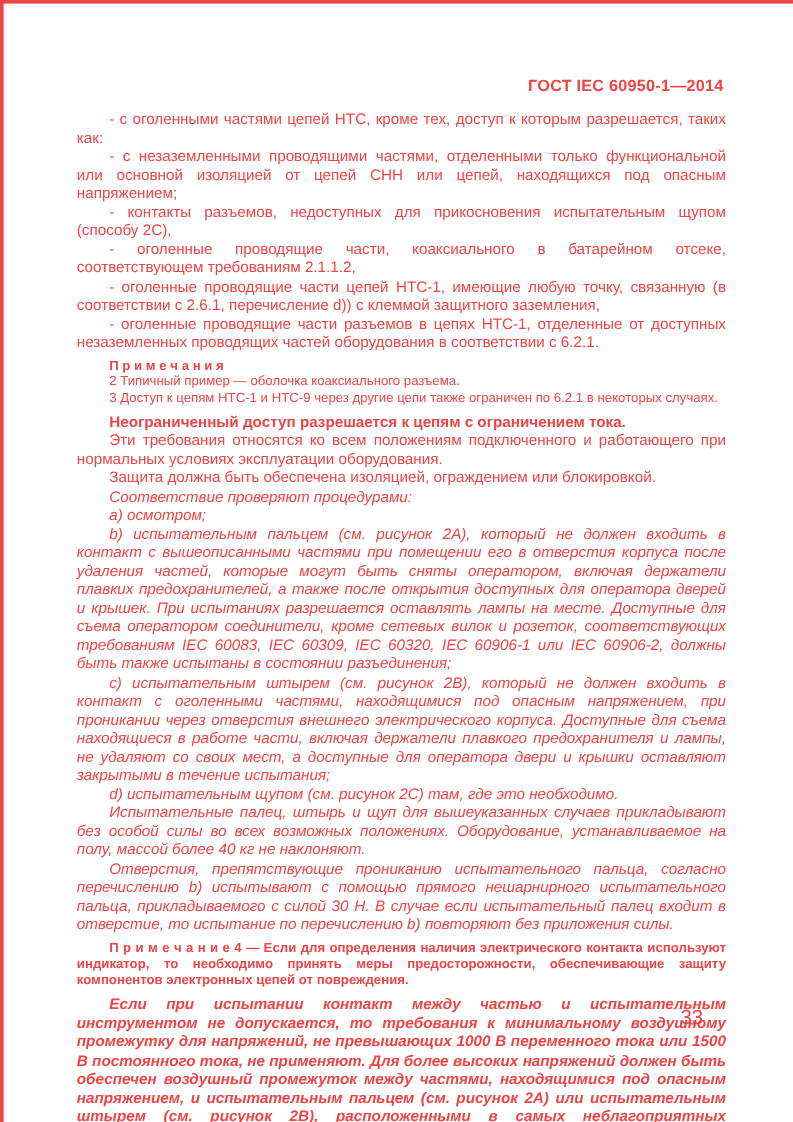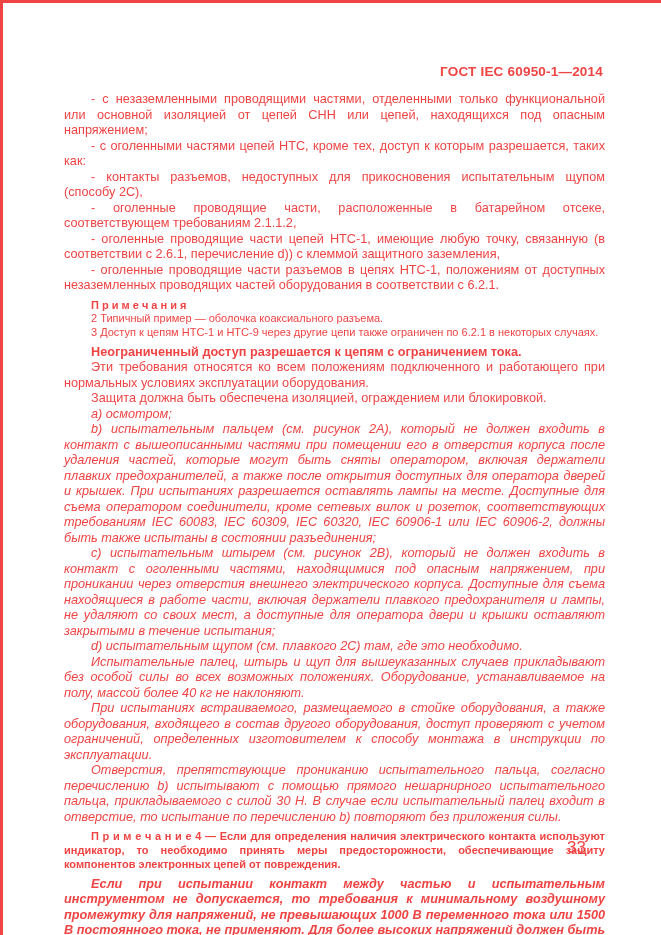--- a/index.html
+++ b/index.html
@@ -58,37 +58,37 @@
     font-size: 17px;
   }
 </style>
 </head>
 <body>
 
 <div class="page">
   <div class="running-header">ГОСТ IEC 60950-1—2014</div>
 
   <div class="content">
+      <p class="body">- с оголенными частями цепей НТС, кроме тех, доступ к которым разрешается, таких как:</p>
       <p class="body">- с незаземленными проводящими частями, отделенными только функциональной или основной изоляцией от цепей СНН или цепей, находящихся под опасным напряжением;</p>
-      <p class="body">- с оголенными частями цепей НТС, кроме тех, доступ к которым разрешается, таких как:</p>
       <p class="body">- контакты разъемов, недоступных для прикосновения испытательным щупом (способу 2С),</p>
-      <p class="body">- оголенные проводящие части, расположенные в батарейном отсеке, соответствующем требованиям 2.1.1.2,</p>
+      <p class="body">- оголенные проводящие части, коаксиального в батарейном отсеке, соответствующем требованиям 2.1.1.2,</p>
       <p class="body">- оголенные проводящие части цепей НТС-1, имеющие любую точку, связанную (в соответствии с 2.6.1, перечисление d)) с клеммой защитного заземления,</p>
-      <p class="body">- оголенные проводящие части разъемов в цепях НТС-1, положениям от доступных незаземленных проводящих частей оборудования в соответствии с 6.2.1.</p>
+      <p class="body">- оголенные проводящие части разъемов в цепях НТС-1, отделенные от доступных незаземленных проводящих частей оборудования в соответствии с 6.2.1.</p>
       <p class="note-head sp">П р и м е ч а н и я</p>
       <p class="note">2 Типичный пример — оболочка коаксиального разъема.</p>
       <p class="note">3 Доступ к цепям НТС-1 и НТС-9 через другие цепи также ограничен по 6.2.1 в некоторых случаях.</p>
       <p class="body sp">Неограниченный доступ разрешается к цепям с ограничением тока.</p>
       <p class="body">Эти требования относятся ко всем положениям подключенного и работающего при нормальных условиях эксплуатации оборудования.</p>
       <p class="body">Защита должна быть обеспечена изоляцией, ограждением или блокировкой.</p>
+      <p class="italic">Соответствие проверяют процедурами:</p>
       <p class="italic">a) осмотром;</p>
       <p class="italic">b) испытательным пальцем (см. рисунок 2А), который не должен входить в контакт с вышеописанными частями при помещении его в отверстия корпуса после удаления частей, которые могут быть сняты оператором, включая держатели плавких предохранителей, а также после открытия доступных для оператора дверей и крышек. При испытаниях разрешается оставлять лампы на месте. Доступные для съема оператором соединители, кроме сетевых вилок и розеток, соответствующих требованиям IEC 60083, IEC 60309, IEC 60320, IEC 60906-1 или IEC 60906-2, должны быть также испытаны в состоянии разъединения;</p>
       <p class="italic">c) испытательным штырем (см. рисунок 2В), который не должен входить в контакт с оголенными частями, находящимися под опасным напряжением, при проникании через отверстия внешнего электрического корпуса. Доступные для съема находящиеся в работе части, включая держатели плавкого предохранителя и лампы, не удаляют со своих мест, а доступные для оператора двери и крышки оставляют закрытыми в течение испытания;</p>
-      <p class="italic">d) испытательным щупом (см. плавкого 2С) там, где это необходимо.</p>
+      <p class="italic">d) испытательным щупом (см. рисунок 2С) там, где это необходимо.</p>
       <p class="italic">Испытательные палец, штырь и щуп для вышеуказанных случаев прикладывают без особой силы во всех возможных положениях. Оборудование, устанавливаемое на полу, массой более 40 кг не наклоняют.</p>
-      <p class="italic">При испытаниях встраиваемого, размещаемого в стойке оборудования, а также оборудования, входящего в состав другого оборудования, доступ проверяют с учетом ограничений, определенных изготовителем к способу монтажа в инструкции по эксплуатации.</p>
       <p class="italic">Отверстия, препятствующие прониканию испытательного пальца, согласно перечислению b) испытывают с помощью прямого нешарнирного испытательного пальца, прикладываемого с силой 30 Н. В случае если испытательный палец входит в отверстие, то испытание по перечислению b) повторяют без приложения силы.</p>
       <p class="note sp">П р и м е ч а н и е  4 —  Если для определения наличия электрического контакта используют индикатор, то необходимо принять меры предосторожности, обеспечивающие защиту компонентов электронных цепей от повреждения.</p>
       <p class="italic sp">Если при испытании контакт между частью и испытательным инструментом не допускается, то требования к минимальному воздушному промежутку для напряжений, не превышающих 1000 В переменного тока или 1500 В постоянного тока, не применяют. Для более высоких напряжений должен быть обеспечен воздушный промежуток между частями, находящимися под опасным напряжением, и испытательным пальцем (см. рисунок 2А) или испытательным штырем (см. рисунок 2В), расположенными в самых неблагоприятных положениях. Этот воздушный промежуток (см. рисунок 2D) должен быть:</p>
     </div>
 
   <div class="page-number">33</div>
 </div>
 
 </body></html>

